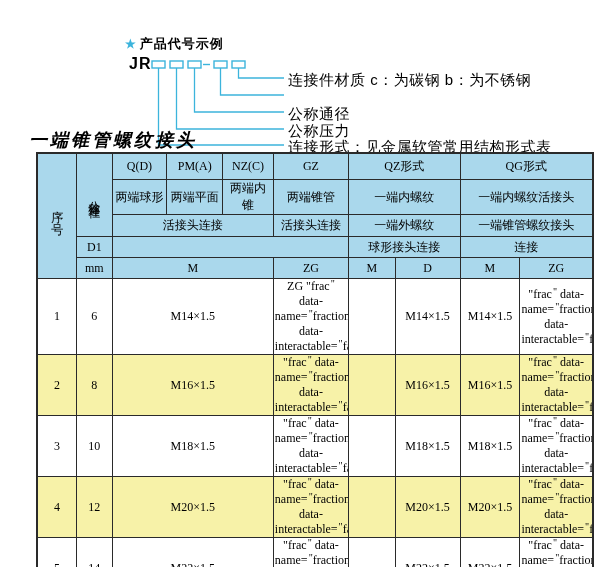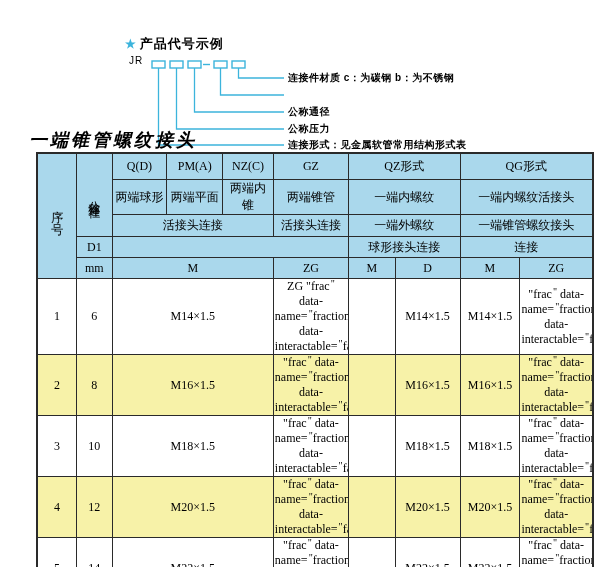--- a/index.html
+++ b/index.html
@@ -10,22 +10,22 @@
   }
   html,body{margin:0;padding:0;background:#ffffff;}
   .page{position:relative;width:600px;height:567px;background:#fff;overflow:hidden;
         font-family:"Liberation Sans",sans-serif;color:#000;}
 
   
   .diagram{position:absolute;left:0;top:16px;width:600px;height:150px;margin-left:12px;}
   .diagram svg{position:absolute;left:0;top:0;}
   .dg-title{position:absolute;left:113px;top:19px;font-size:13px;font-weight:bold;letter-spacing:1px;}
   .dg-title .star{color:var(--line);margin-right:3px;font-size:12px;}
-  .jr{position:absolute;left:117px;top:39px;font-size:10px;font-weight:normal;letter-spacing:1px;}
-  .dg-label{position:absolute;left:276px;font-size:10px;font-weight:bold;white-space:nowrap;letter-spacing:0.5px;}
+  .jr{position:absolute;left:117px;top:39px;font-size:16px;font-weight:bold;letter-spacing:1px;}
+  .dg-label{position:absolute;left:276px;font-size:15px;font-weight:normal;white-space:nowrap;letter-spacing:0.5px;}
 
   
   .tbl-title{position:absolute;left:29px;top:128px;margin:0;font-family:"Liberation Serif",serif;
              font-style:italic;font-weight:bold;font-size:18px;letter-spacing:3px;}
 
   
   table.ref{position:absolute;left:36px;top:152px;width:558px;border-collapse:collapse;
             table-layout:fixed;font-family:"Liberation Serif",serif;font-size:12px;
             border:2px solid var(--border);}
   table.ref td{border:1px solid var(--border);text-align:center;vertical-align:middle;

